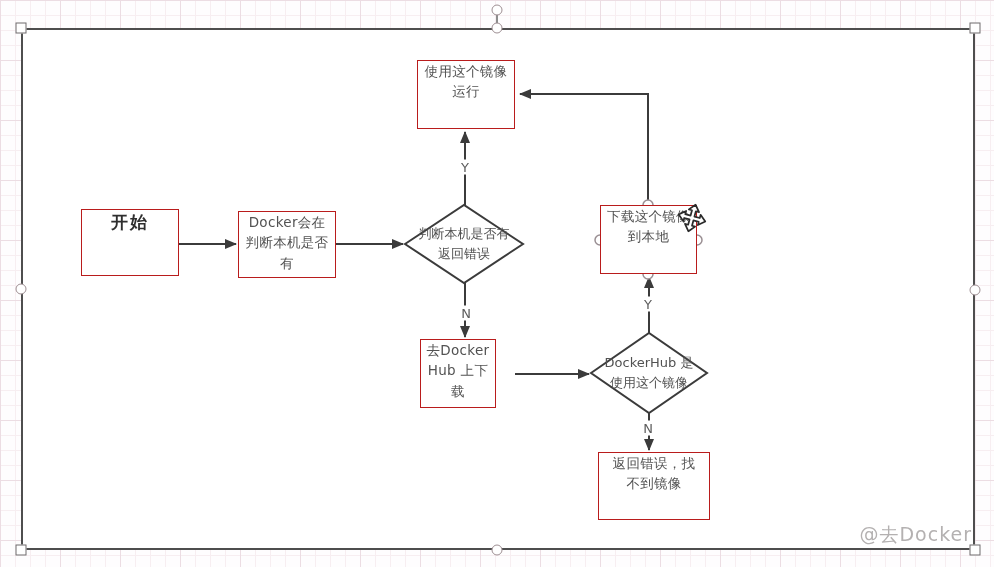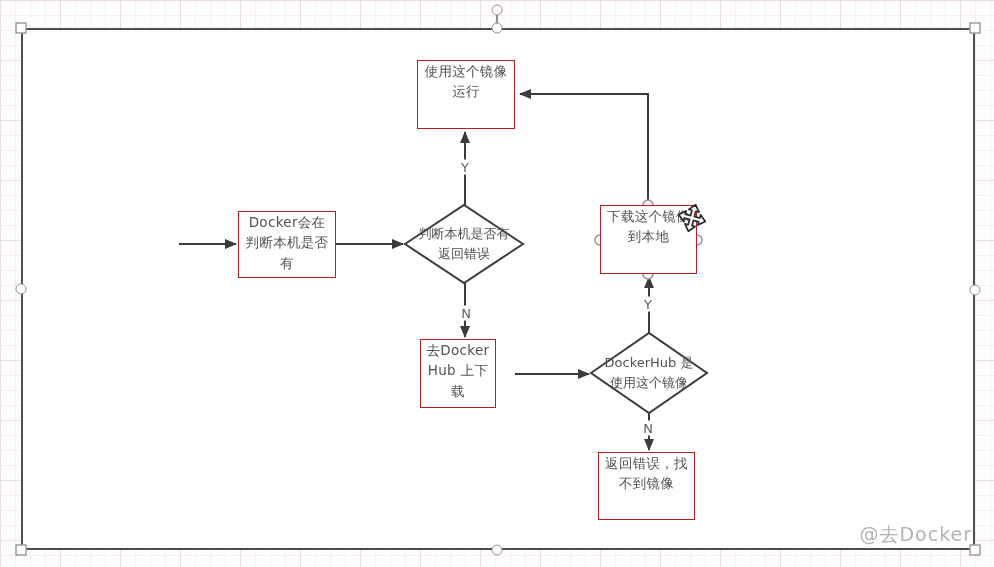--- a/index.html
+++ b/index.html
@@ -74,37 +74,40 @@
     </g>
   <g id="cp-group">
       <circle cx="648" cy="205" r="5" class="cp"></circle>
       <circle cx="600" cy="240" r="5" class="cp"></circle>
       <circle cx="697" cy="240" r="5" class="cp"></circle>
       <circle cx="648" cy="274" r="5" class="cp"></circle>
     </g>
 </svg>
 
 <div id="node-layer">
+    <div class="node bold" style="left: 81px; top: 209px; width: 98px; height: 67px;">
+      <span>开始</span>
+    </div>
     <div class="node" style="left: 238px; top: 211px; width: 98px; height: 67px;">
       <span>Docker会在
 判断本机是否有</span>
     </div>
     <div class="node" style="left: 417px; top: 60px; width: 98px; height: 69px;">
       <span>使用这个镜像
 运行</span>
     </div>
     <div class="node" style="left: 420px; top: 339px; width: 76px; height: 69px;">
       <span>去Docker
 Hub 上下载</span>
     </div>
     <div class="node" style="left: 600px; top: 205px; width: 97px; height: 69px;">
       <span>下载这个镜像
 到本地</span>
     </div>
-    <div class="node" style="left: 598px; top: 452px; width: 97px; height: 68px;">
+    <div class="node" style="left: 598px; top: 452px; width: 112px; height: 68px;">
       <span>返回错误，找
 不到镜像</span>
     </div>
     <div class="diamond-label" style="left: 464px; top: 244px;">判断本机是否有
 返回错误</div>
     <div class="diamond-label" style="left: 649px; top: 373px;">DockerHub 是
 使用这个镜像</div>
     <div class="edge-label" style="left: 465px; top: 167px;">Y</div>
     <div class="edge-label" style="left: 466px; top: 313px;">N</div>
     <div class="edge-label" style="left: 648px; top: 304px;">Y</div>

